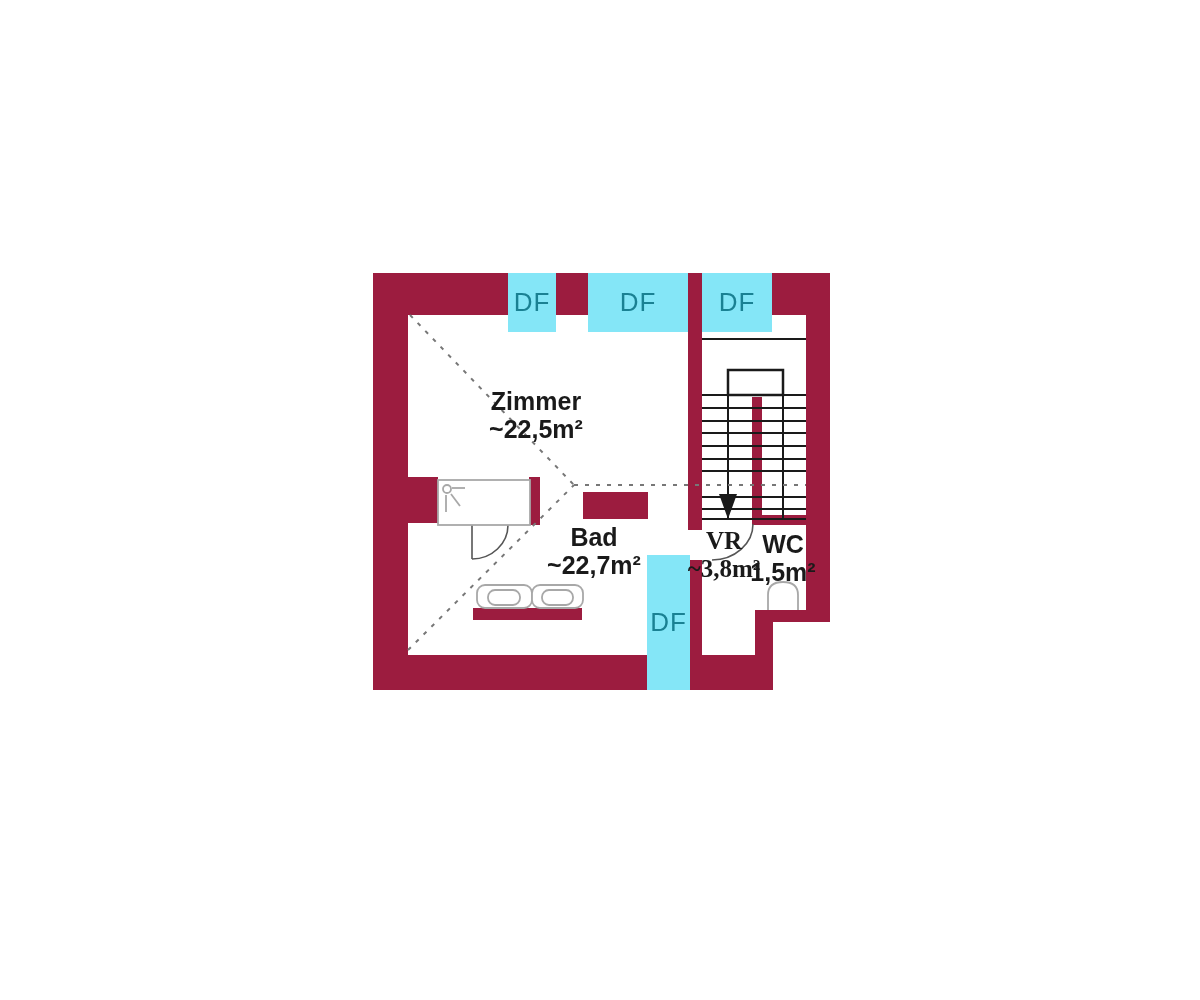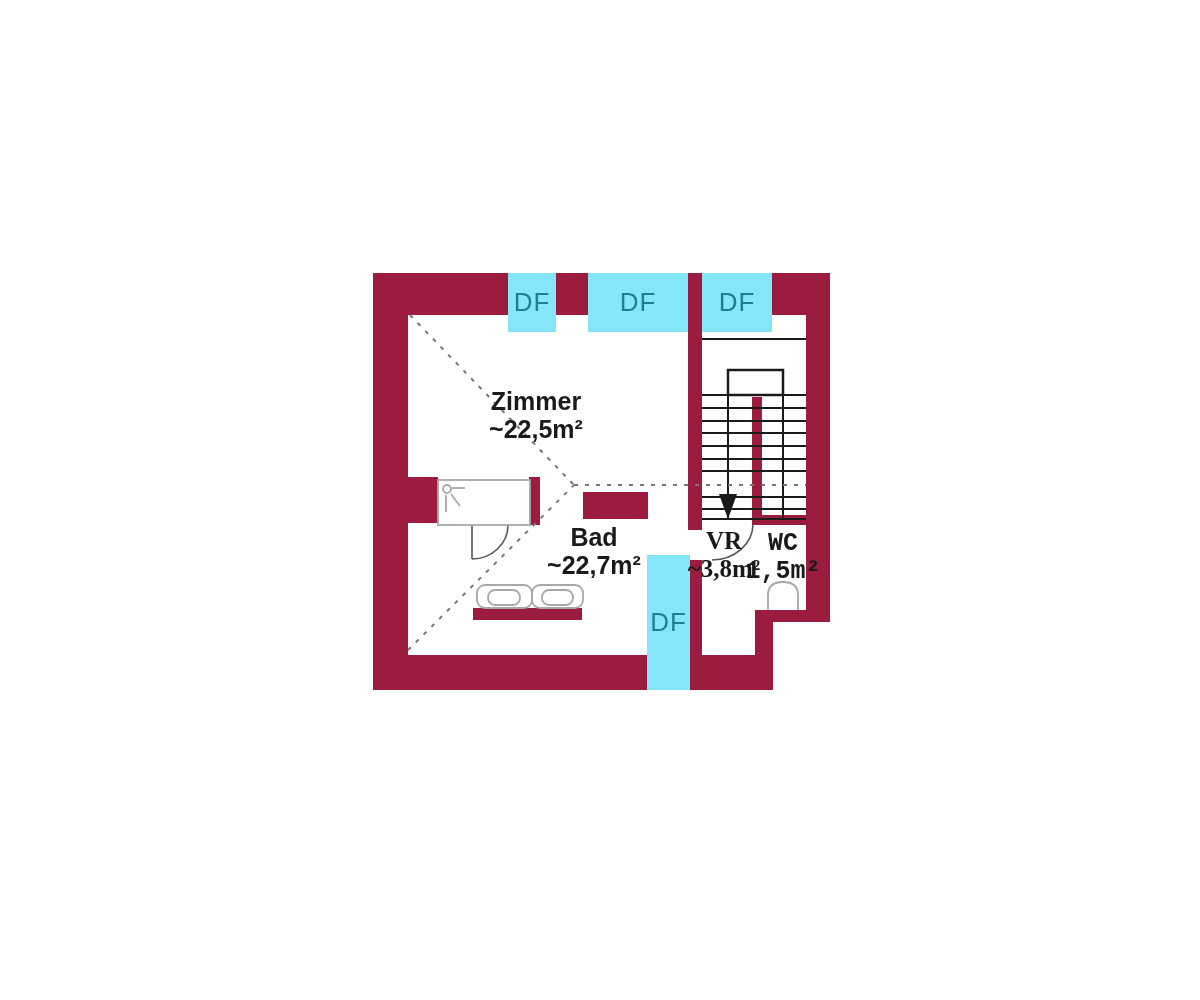--- a/index.html
+++ b/index.html
@@ -127,18 +127,18 @@
     <span class="room-area">~22,5m²</span>
   </div>
   <div class="room-label" style="left:547px;top:551px;margin-left:47px;">
     <span class="room-name">Bad</span>
     <span class="room-area">~22,7m²</span>
   </div>
   <div class="room-label" style="left:724px;top:555px;font-family:Liberation Serif, serif;">
     <span class="room-name">VR</span>
     <span class="room-area">~3,8m²</span>
   </div>
-  <div class="room-label" style="left:783px;top:558px;font-family:Liberation Mono, monospace;">
+  <div class="room-label" style="left:783px;top:558px;">
     <span class="room-name">WC</span>
     <span class="room-area">1,5m²</span>
   </div>
 
 </div>
 
 </body></html>

